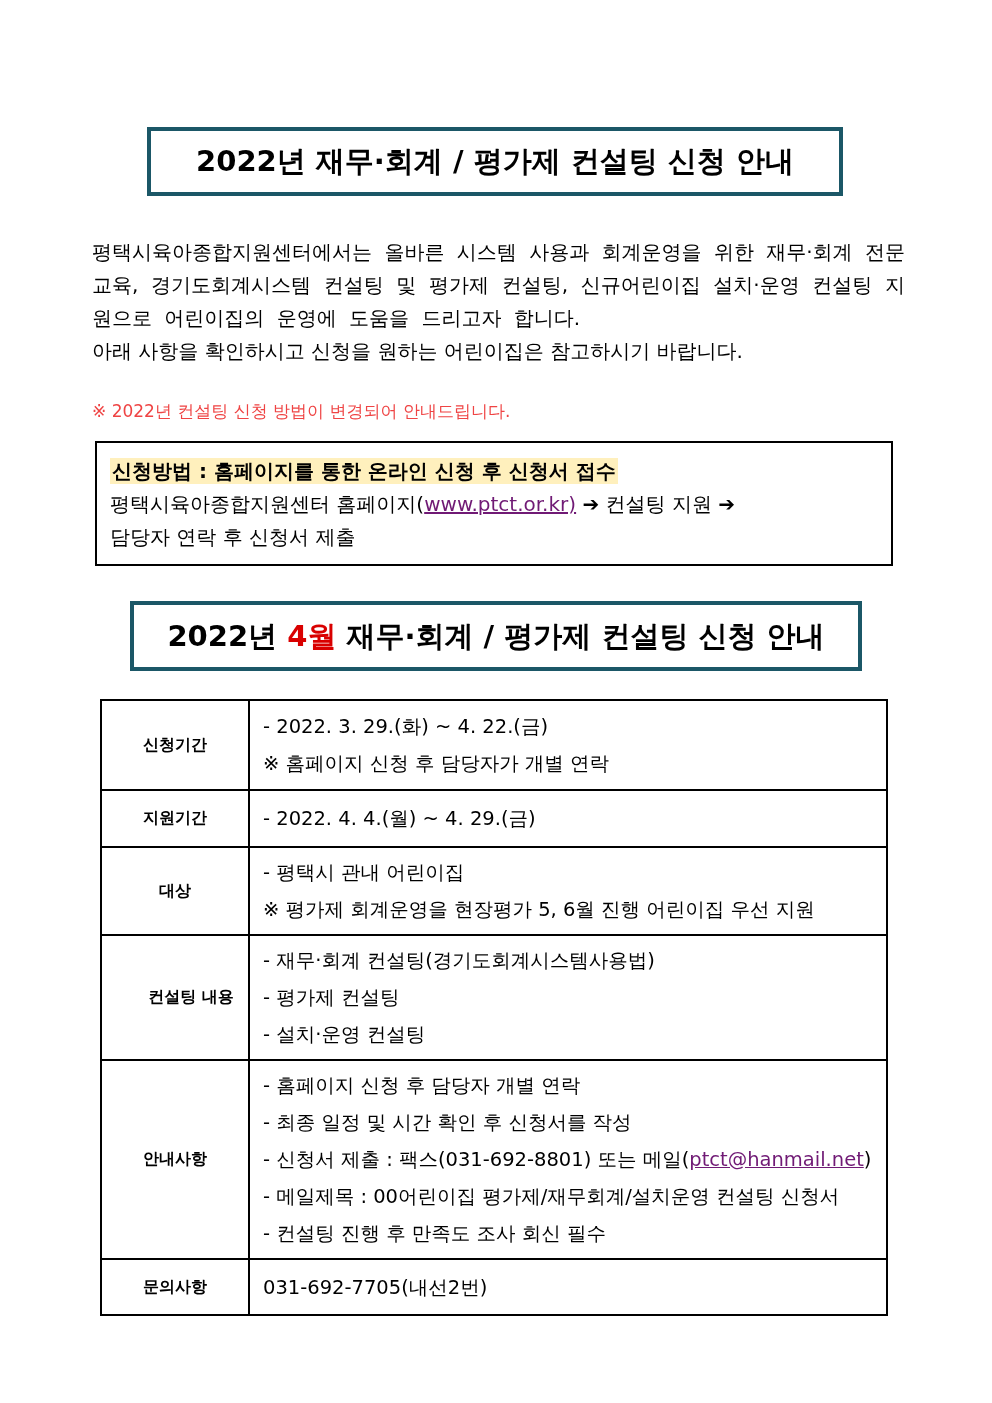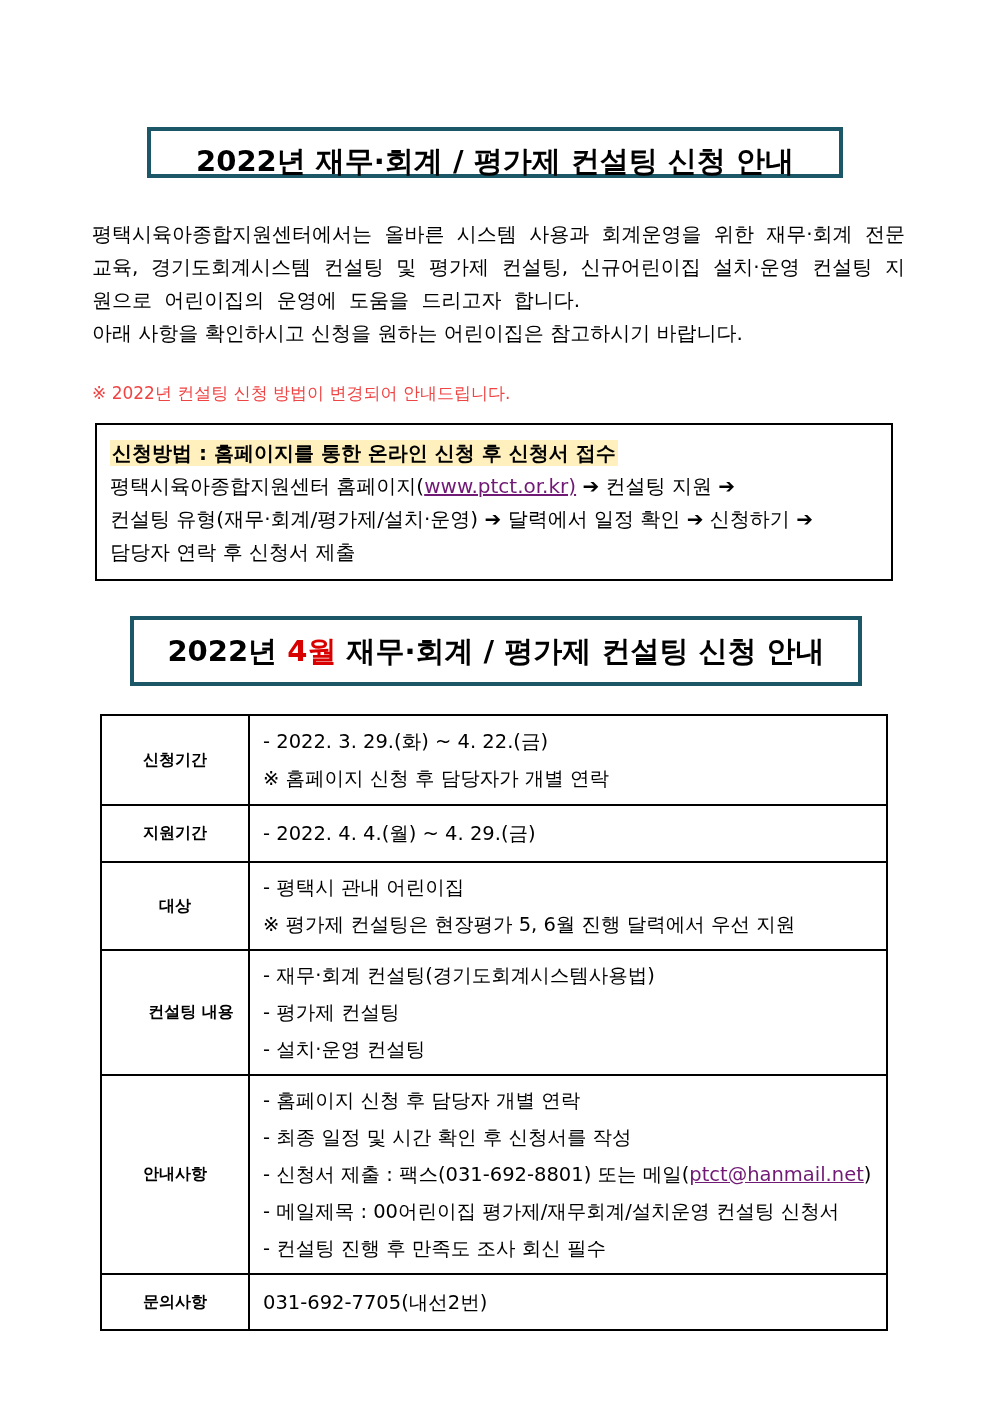--- a/index.html
+++ b/index.html
@@ -17,21 +17,21 @@
   .title-box {
     border: 4px solid #1b5767;
     text-align: center;
     font-weight: bold;
     font-size: 29px;
     background: #ffffff;
   }
   .title-box.t1 {
     margin: 127px 0 8px 147px;
     width: 696px;
-    height: 51px;
+    height: 69px;
     line-height: 61px;
   }
   .title-box.t2 {
     margin: 35px 0 0 130px;
     width: 732px;
     height: 70px;
     line-height: 62px;
   }
   .red { color: #d90000; }
 
@@ -120,21 +120,20 @@
 
   <div class="red-note">※ 2022년 컨설팅 신청 방법이 변경되어 안내드립니다.</div>
 
   <div class="method-box">
     <div>
       <span class="hl">신청방법 : 홈페이지를 통한 온라인 신청 후 신청서 접수</span>
     </div>
     <div>
       <span>평택시육아종합지원센터 홈페이지(</span><a class="doclink">www.ptct.or.kr)</a><span> ➔ 컨설팅 지원 ➔</span>
     </div>
-    <div>컨설팅 유형(재무·회계/평가제/설치·운영) ➔ 달력에서 일정 확인 ➔ 신청하기 ➔</div>
     <div>담당자 연락 후 신청서 제출</div>
   </div>
 
   <div class="title-box t2">
     <span>2022년 </span><span class="red">4월</span><span> 재무·회계 / 평가제 컨설팅 신청 안내</span>
   </div>
 
   <table class="info">
     <tbody>
         <tr>
@@ -147,21 +146,21 @@
     <tr>
       <td class="lbl h57">지원기간</td>
       <td class="cnt">
         <div>- 2022. 4. 4.(월) ~ 4. 29.(금)</div>
       </td>
     </tr>
     <tr>
       <td class="lbl h78">대상</td>
       <td class="cnt">
         <div>- 평택시 관내 어린이집</div>
-        <div>※ 평가제 컨설팅은 현장평가 5, 6월 진행 달력에서 우선 지원</div>
+        <div>※ 평가제 회계운영을 현장평가 5, 6월 진행 어린이집 우선 지원</div>
       </td>
     </tr>
     <tr>
       <td class="lbl h117">컨설팅 내용</td>
       <td class="cnt">
         <div>- 재무·회계 컨설팅(경기도회계시스템사용법)</div>
         <div>- 평가제 컨설팅</div>
         <div>- 설치·운영 컨설팅</div>
       </td>
     </tr>

